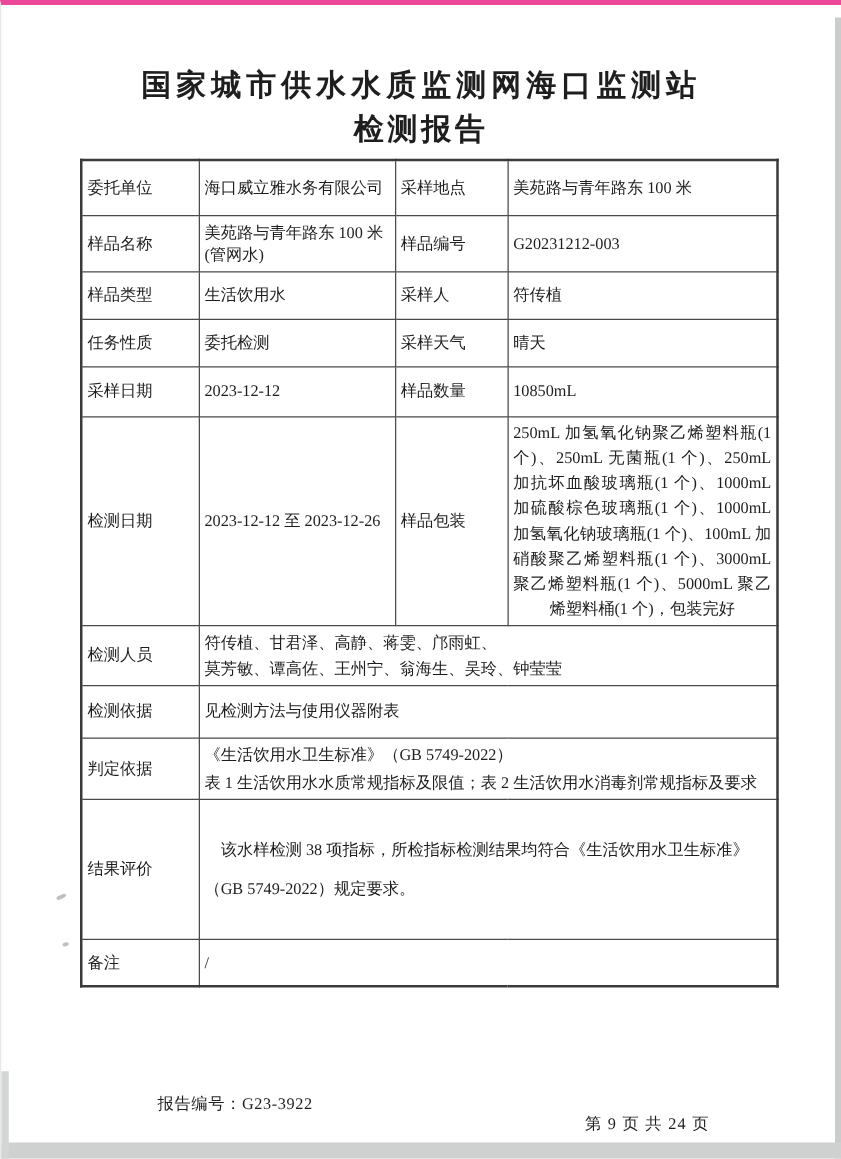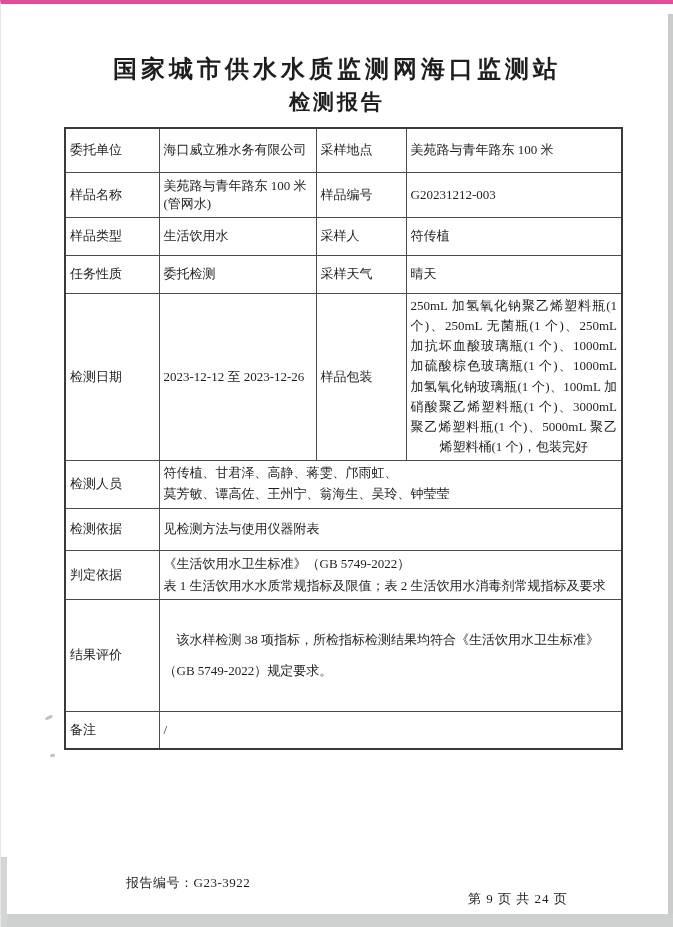--- a/index.html
+++ b/index.html
@@ -28,21 +28,21 @@
 
   .title{
     text-align:center;
     padding-top:50px;
     line-height:1.3;
   }
   .title .line1{
     font-size:24px;font-weight:bold;letter-spacing:4px;
   }
   .title .line2{
-    font-size:21px;font-weight:bold;letter-spacing:3px;margin-top:4px;
+    font-size:24px;font-weight:bold;letter-spacing:3px;margin-top:4px;
   }
 
   table.report{
     position:absolute;
     left:63px;top:123px;
     width:557px;
     border-collapse:collapse;
     table-layout:fixed;
     border:2px solid #3a3a3a;
   }
@@ -61,21 +61,21 @@
   tr.r13{height:38px;}
   .preline{white-space:pre-line;}
   td.packaging{
     font-size:12px;
     text-align:justify;
     text-align-last:center;
     line-height:1.56;
     padding:4px 6px;
   }
   td.judgment{font-size:12.5px;line-height:1.7;padding:2px 2px;}
-  td.personnel{line-height:1.65;font-family:Liberation Mono, monospace;}
+  td.personnel{line-height:1.65;}
   td.evaluation{
     text-align:left;
     text-indent:1em;
     padding:0 20px 0 16px;
     line-height:2.4;
   }
   .footer{
     position:absolute;
     top:870px;left:0;right:0;
     font-size:13px;
@@ -119,20 +119,26 @@
         <td>生活饮用水</td>
         <td>采样人</td>
         <td>符传植</td>
       </tr>
       <tr class="r4">
         <td>任务性质</td>
         <td>委托检测</td>
         <td>采样天气</td>
         <td>晴天</td>
       </tr>
+      <tr class="r5">
+        <td>采样日期</td>
+        <td>2023-12-12</td>
+        <td>样品数量</td>
+        <td>10850mL</td>
+      </tr>
       <tr class="r7">
         <td>检测日期</td>
         <td>2023-12-12 至 2023-12-26</td>
         <td>样品包装</td>
         <td class="packaging">250mL 加氢氧化钠聚乙烯塑料瓶(1 个)、250mL 无菌瓶(1 个)、250mL 加抗坏血酸玻璃瓶(1 个)、1000mL 加硫酸棕色玻璃瓶(1 个)、1000mL 加氢氧化钠玻璃瓶(1 个)、100mL 加硝酸聚乙烯塑料瓶(1 个)、3000mL 聚乙烯塑料瓶(1 个)、5000mL 聚乙烯塑料桶(1 个)，包装完好</td>
       </tr>
       <tr class="r8">
         <td>检测人员</td>
         <td colspan="3" class="preline personnel">符传植、甘君泽、高静、蒋雯、邝雨虹、
 莫芳敏、谭高佐、王州宁、翁海生、吴玲、钟莹莹</td>

